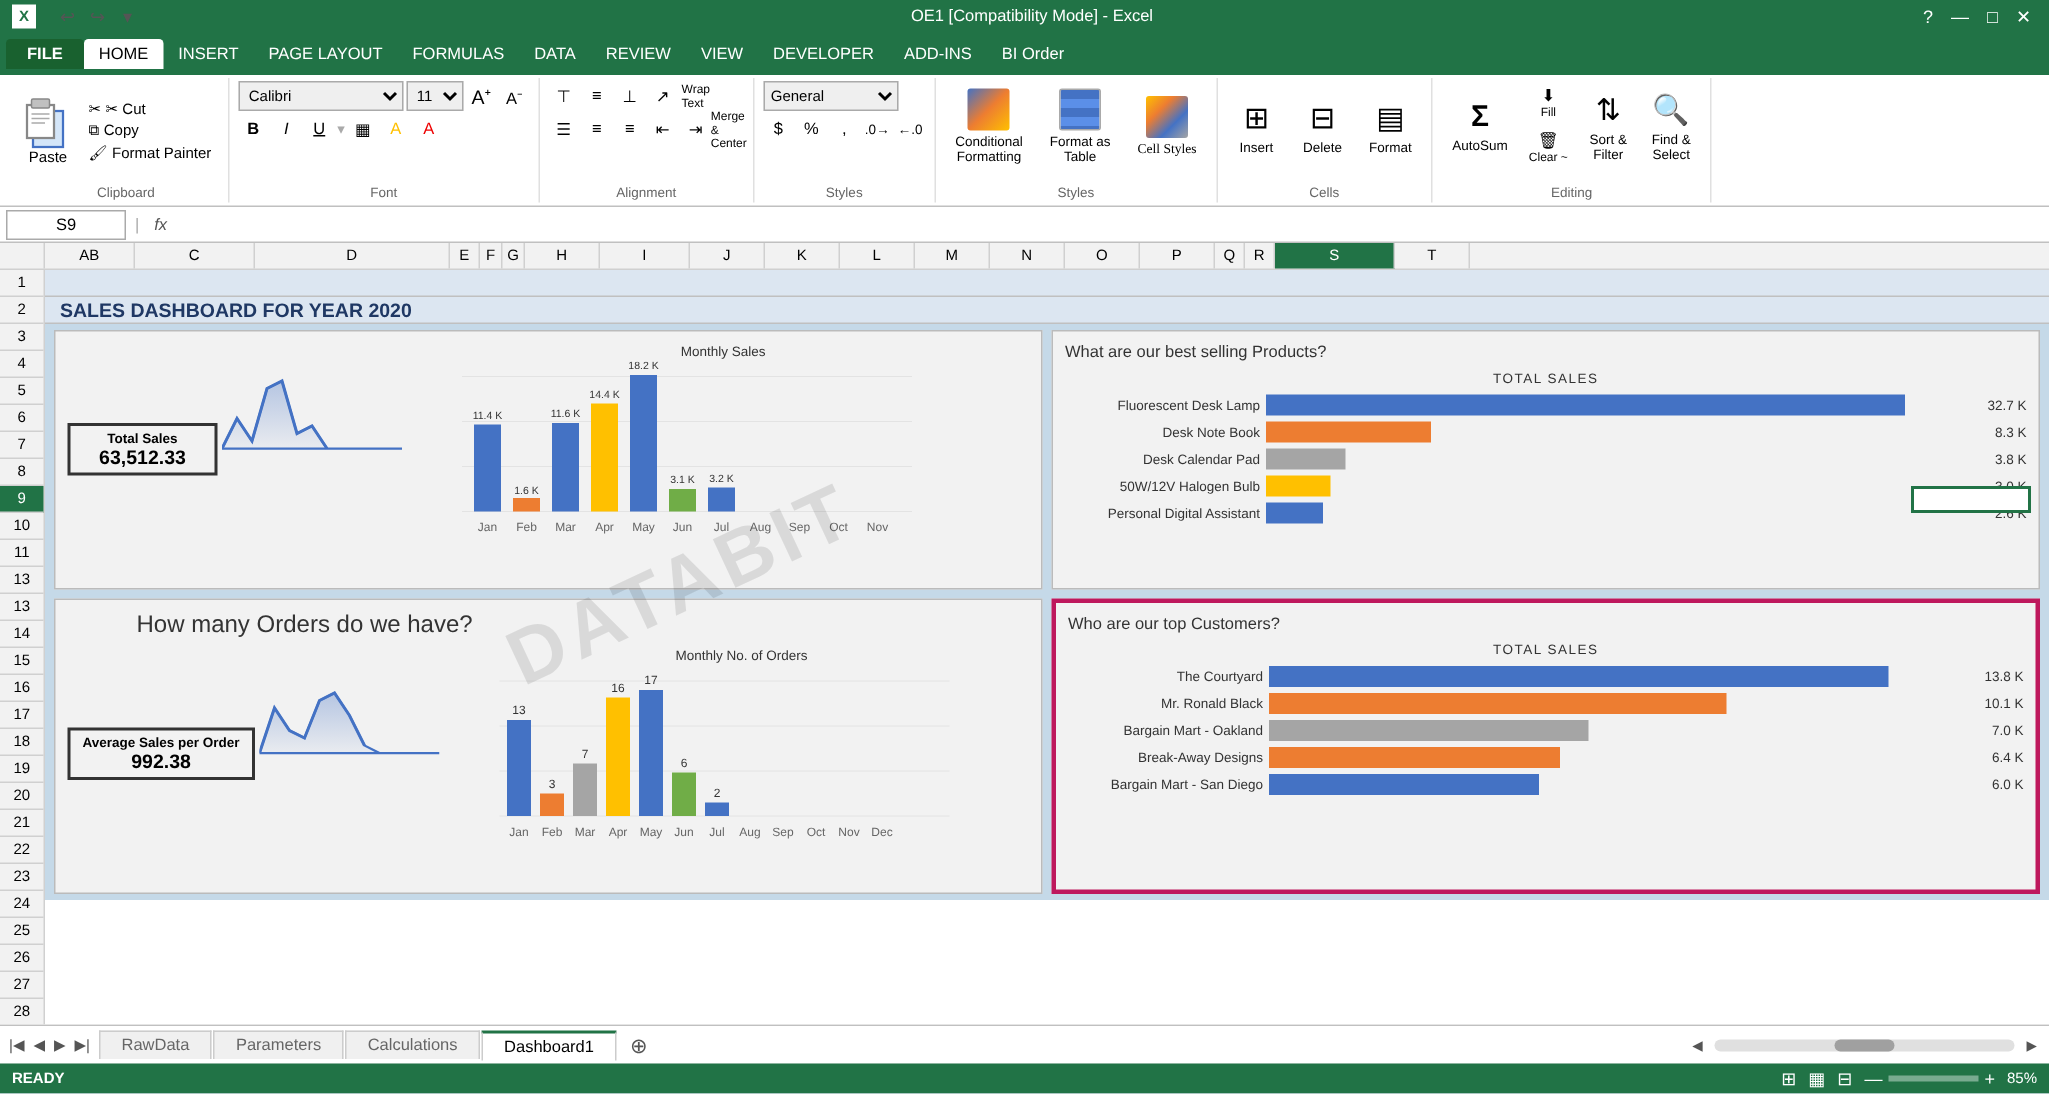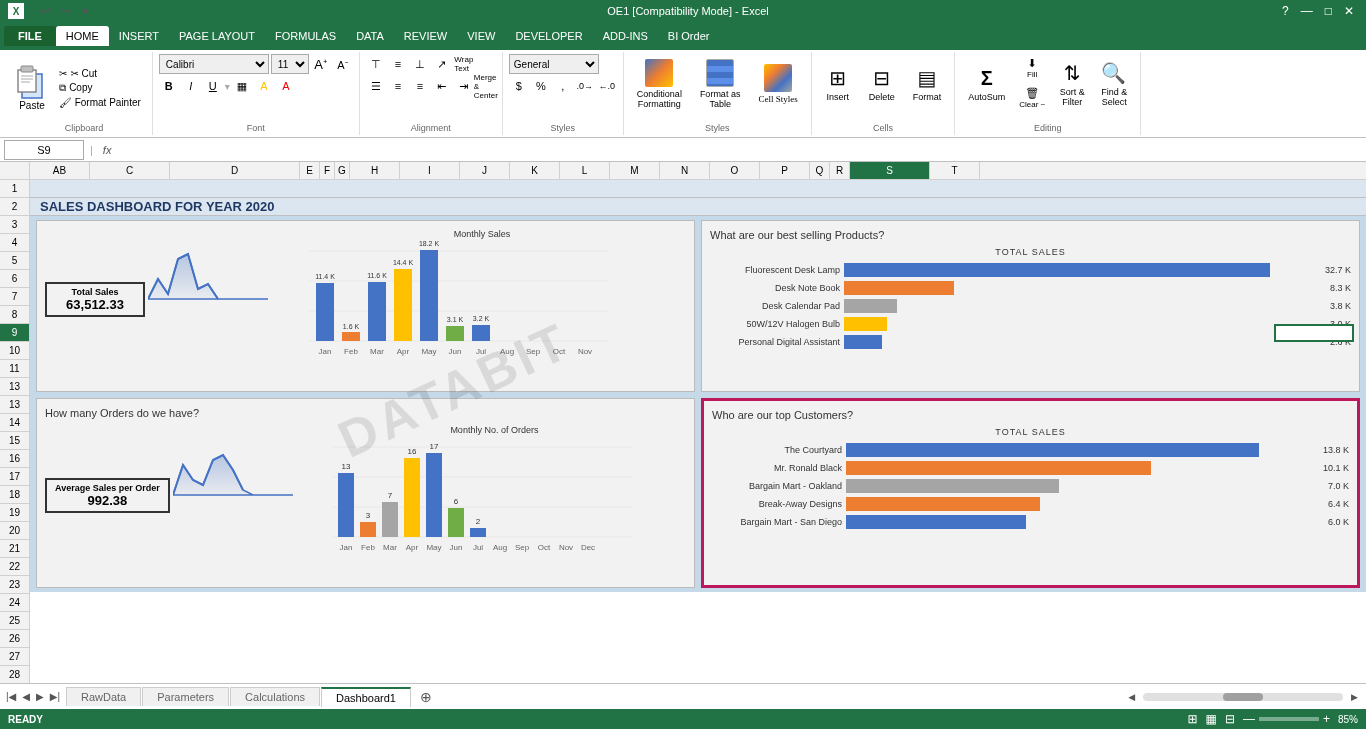--- a/index.html
+++ b/index.html
@@ -459,21 +459,21 @@
               <div class="hbar-label">Personal  Digital Assistant</div>
               <div class="hbar-bar-container">
                 <div class="hbar-bar" style="width:8%;background:#4472c4;"></div>
               </div>
               <div class="hbar-val">2.6 K</div>
             </div>
           </div>
         </div>
 
         <div style="background:#f2f2f2;border:1px solid #bbb;padding:8px;">
-          <div style="font-size:11px;color:#333;margin-bottom:6px;">How many Orders do we have?</div>
+          <div style="font-size:16px;color:#333;margin-bottom:6px;margin-left:46px;">How many Orders do we have?</div>
           <div style="display:flex;gap:10px;">
             <div>
               <div style="border:2px solid #333;display:inline-block;padding:3px 8px;text-align:center;min-width:110px;margin-bottom:6px;">
                 <div style="font-size:9px;font-weight:bold;">Average Sales per Order</div>
                 <div style="font-size:13px;font-weight:bold;">992.38</div>
               </div>
               <svg width="120" height="80">
                 <defs>
                   <linearGradient id="areaGrad2" x1="0" y1="0" x2="0" y2="1">
                     <stop offset="0%" stop-color="#4472c4" stop-opacity="0.7"></stop>

